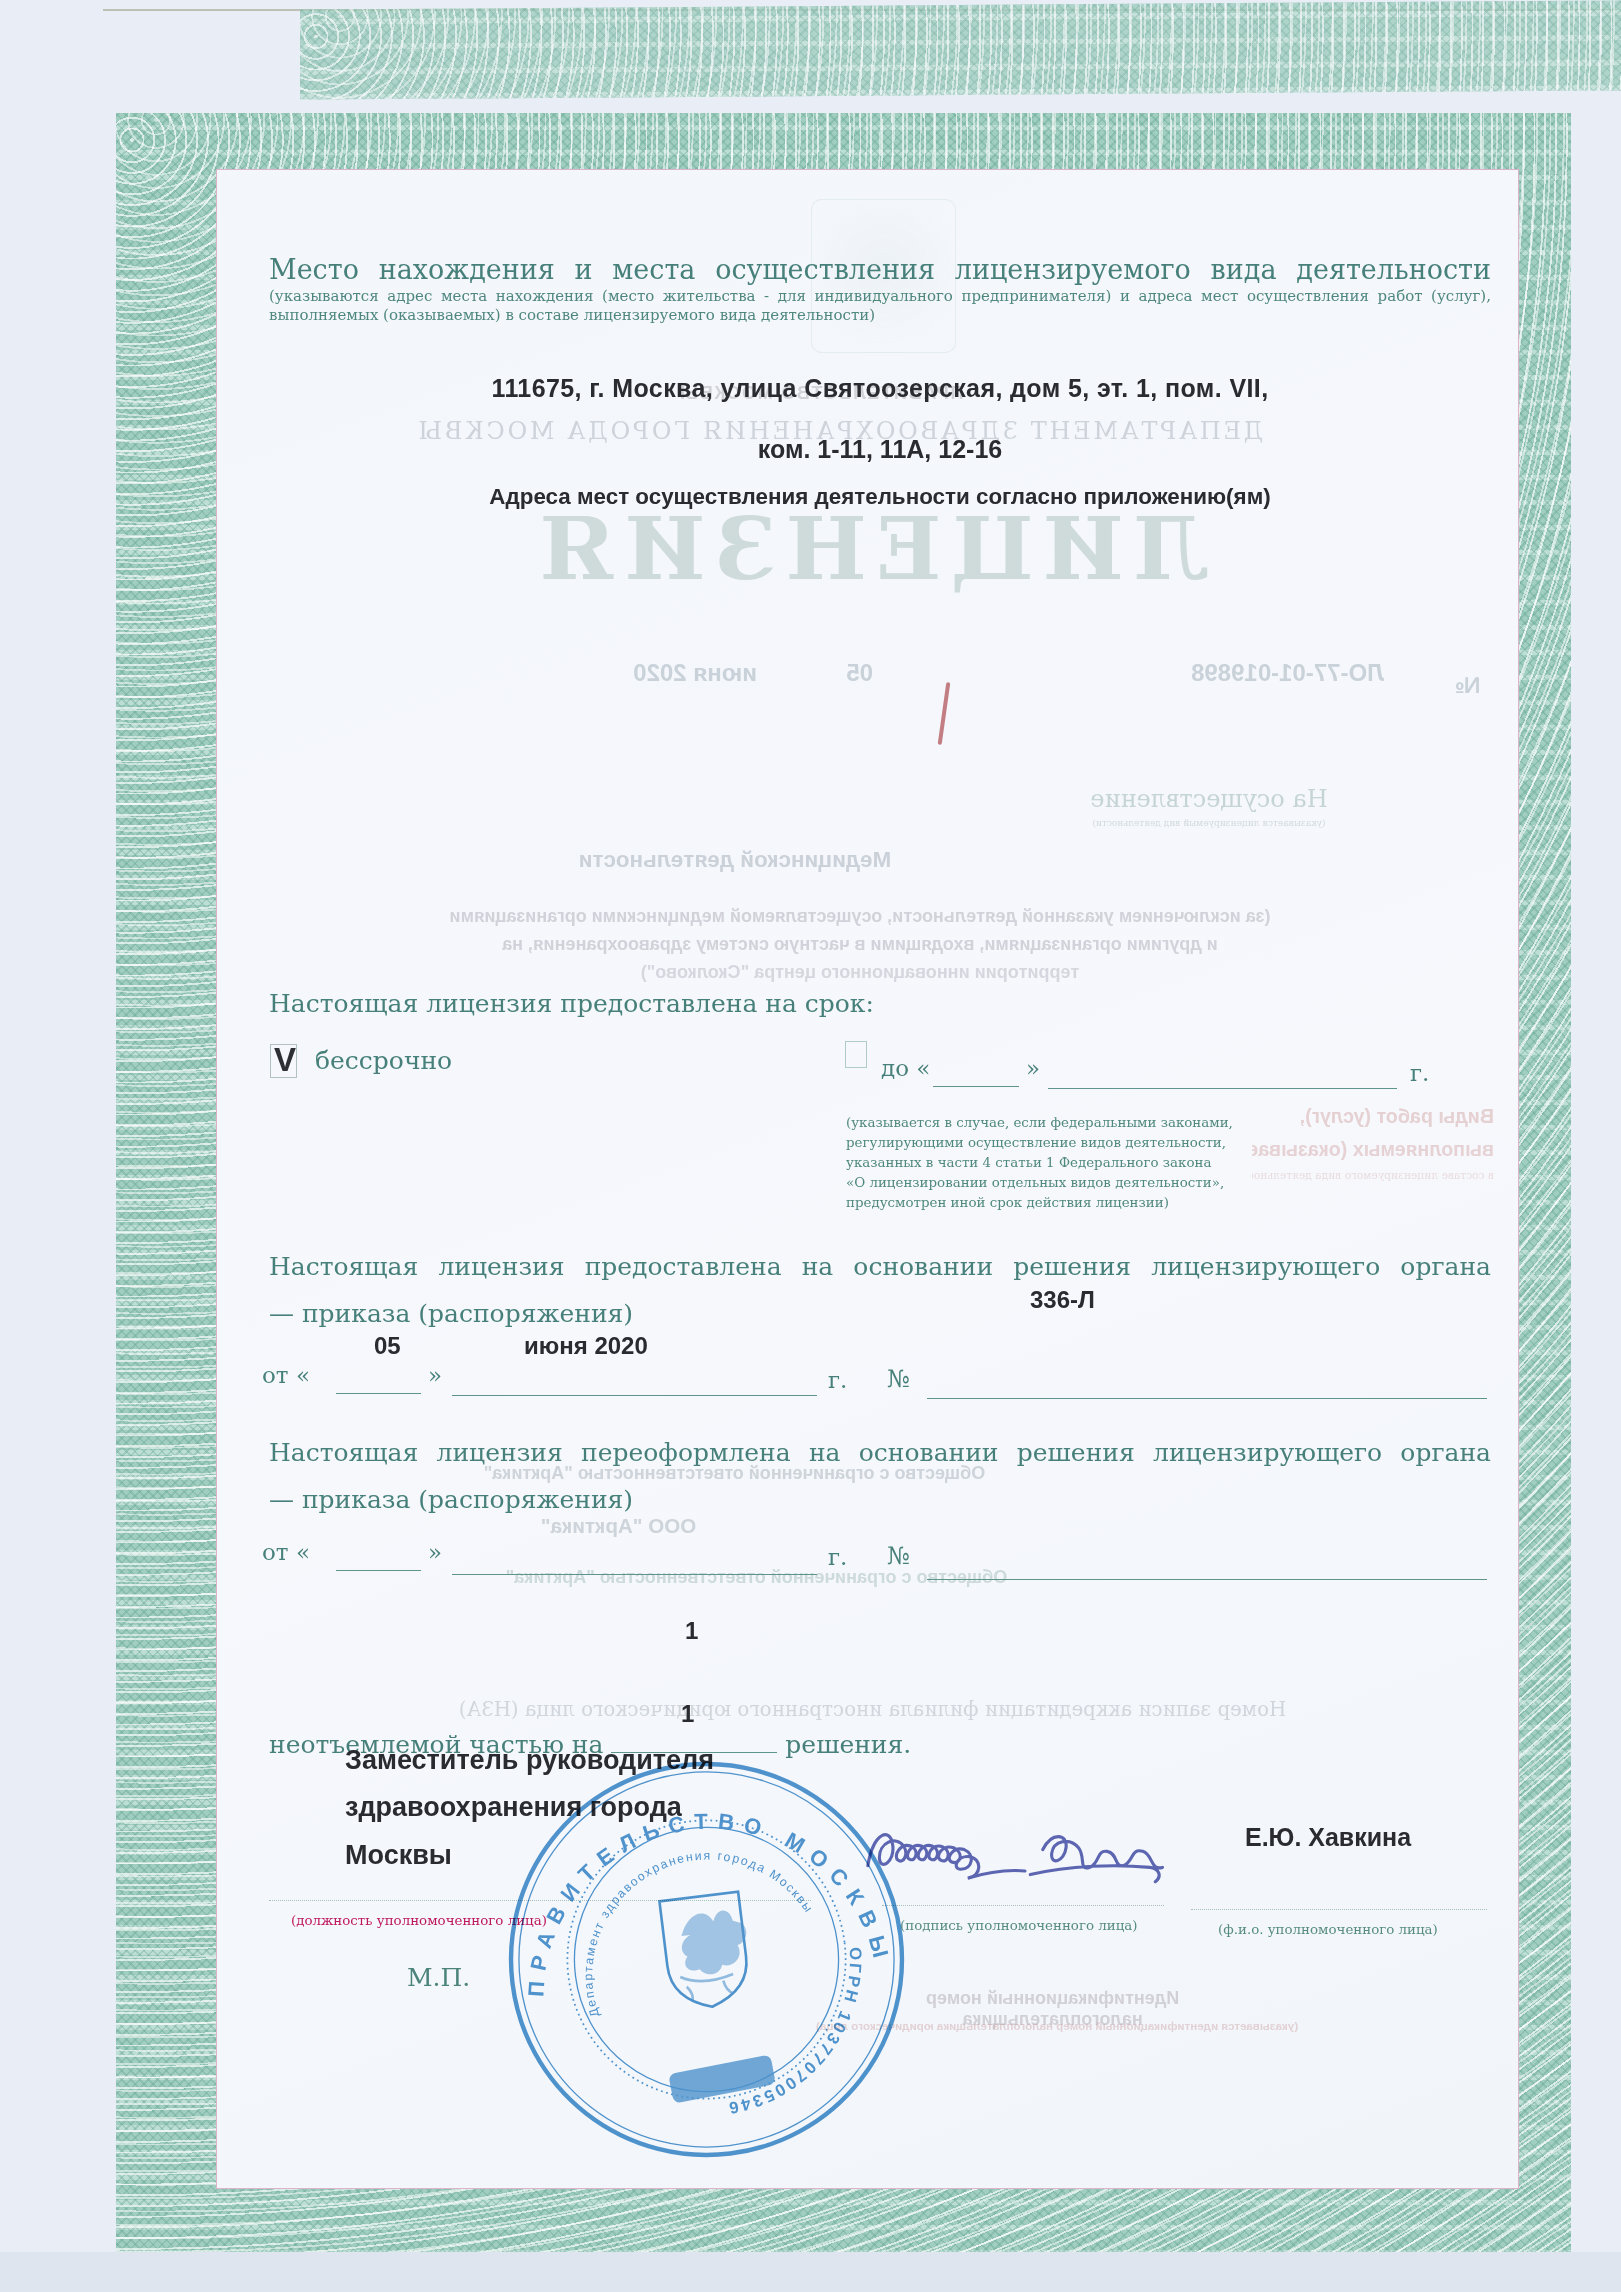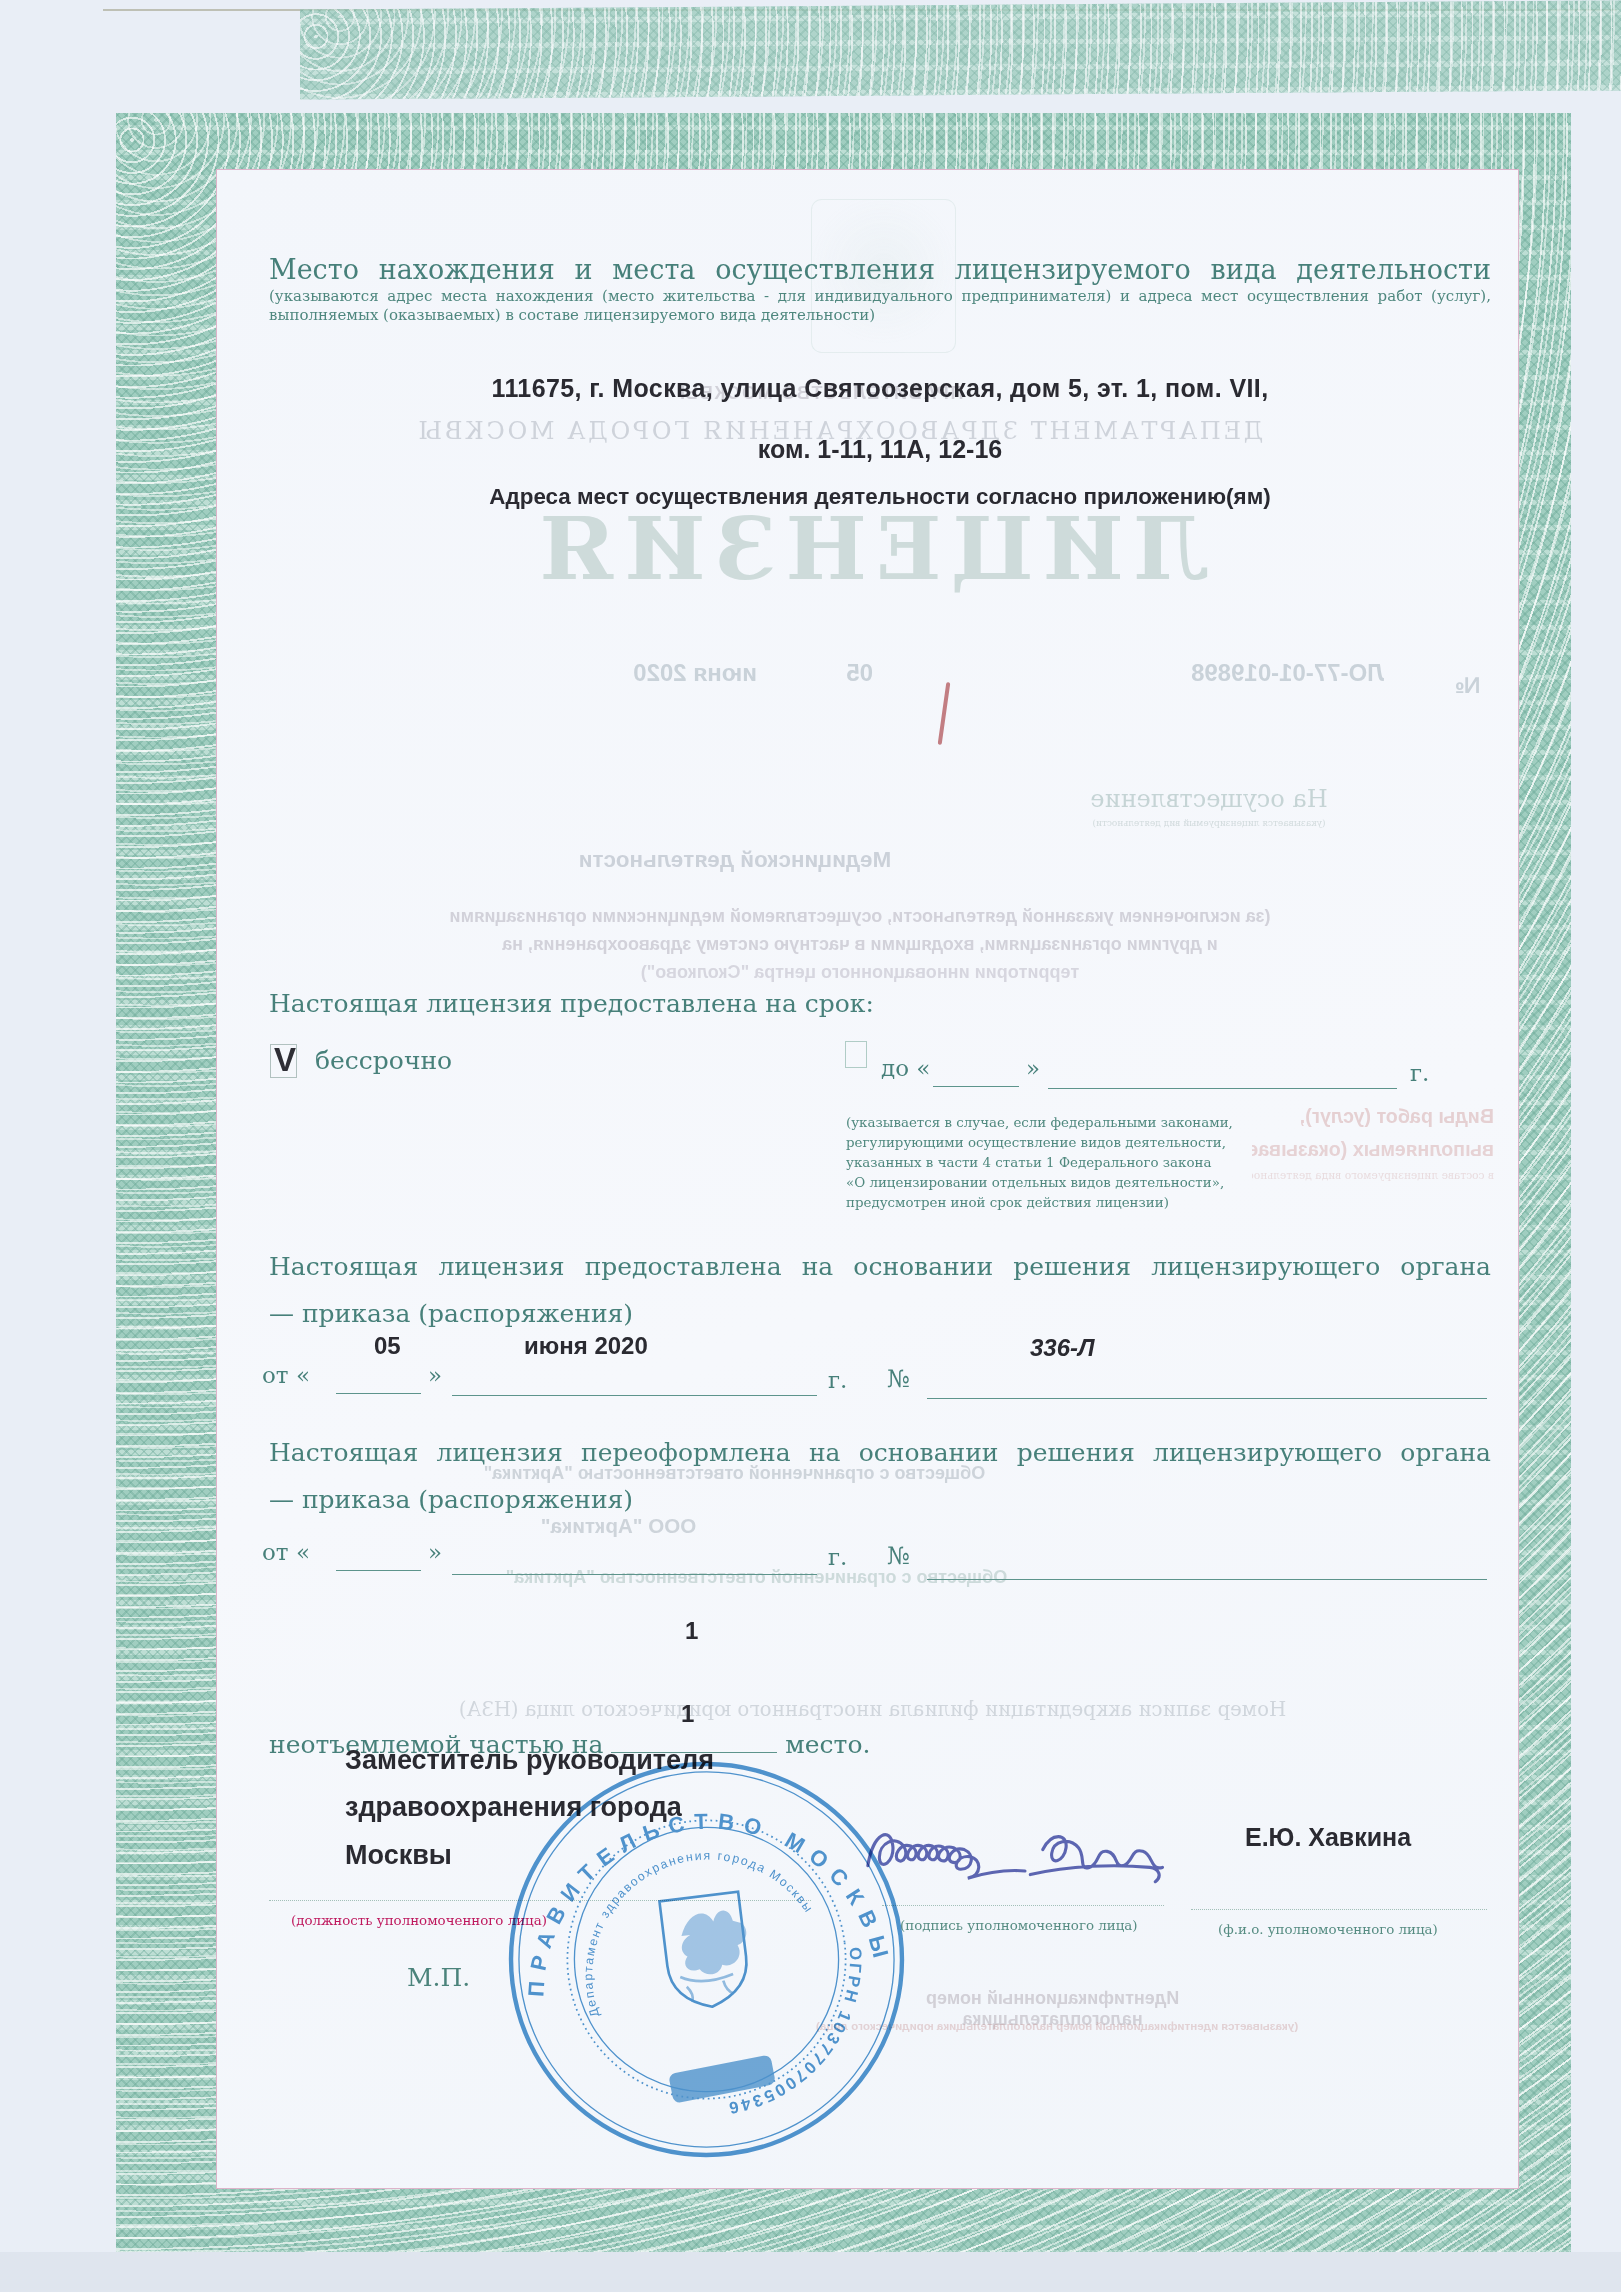--- a/index.html
+++ b/index.html
@@ -111,21 +111,21 @@
     <div class="bleedtxt" style="font-size:19.7px;color:rgba(205,148,148,.4);white-space:nowrap;">Виды работ (услуг),</div>
     <div class="bleedtxt" style="font-size:19.7px;color:rgba(205,148,148,.38);white-space:nowrap;">выполняемых (оказываемых)</div>
     <div style="font-size:10.7px;color:rgba(205,158,158,.32);white-space:nowrap;">в составе лицензируемого вида деятельности</div>
   </div>
 
   <div class="abs ser jline" style="left:269px;top:1252px;width:1222px;font-size:25px;">Настоящая лицензия предоставлена на основании решения лицензирующего органа</div>
   <div class="abs ser" style="left:269px;top:1299px;font-size:25px;">— приказа (распоряжения)</div>
 
   <div class="abs sansb" style="left:374px;top:1332px;font-size:24px;">05</div>
   <div class="abs sansb" style="left:524px;top:1332px;font-size:24px;">июня 2020</div>
-  <div class="abs sansb" style="left:1030px;top:1334px;font-size:24px;font-style:italic;">336-Л</div>
+  <div class="abs sansb" style="left:1030px;top:1286px;font-size:24px;">336-Л</div>
 
   <div class="abs ser" style="left:262px;top:1362px;font-size:23px;">от «</div>
   <div class="abs fline" style="left:336px;top:1392px;width:85px;"></div>
   <div class="abs ser" style="left:428px;top:1362px;font-size:23px;">»</div>
   <div class="abs fline" style="left:452px;top:1394px;width:365px;"></div>
   <div class="abs ser" style="left:828px;top:1367px;font-size:23px;">г.</div>
   <div class="abs ser" style="left:887px;top:1365px;font-size:24px;">№</div>
   <div class="abs fline" style="left:927px;top:1397px;width:560px;"></div>
 
   <div class="abs ser jline" style="left:269px;top:1438px;width:1222px;font-size:25px;">Настоящая лицензия переоформлена на основании решения лицензирующего органа</div>
@@ -145,21 +145,21 @@
 
   <div class="abs sansb" style="left:685px;top:1617px;font-size:24px;">1</div>
 
   <div class="abs mir" style="left:304px;top:1698px;width:1137px;font-size:19.7px;color:rgba(150,160,172,.38);
               font-family:'DejaVu Serif',serif;text-align:center;">Номер записи аккредитации филиала иностранного юридического лица (НЗА)</div>
 
   <div class="abs sansb" style="left:681px;top:1700px;font-size:24px;">1</div>
   <div class="abs ser" style="left:269px;top:1730px;font-size:25px;">
     <span>неотъемлемой частью на</span>
     <span class="fline" style="display:inline-block;width:166px;"></span>
-    <span>место.</span>
+    <span>решения.</span>
   </div>
 
   <div class="abs" style="left:345px;top:1737px;width:573px;line-height:1.75;">
     <div class="sansb" style="font-size:27px;">Заместитель руководителя</div>
     <div class="sansb" style="font-size:27px;">здравоохранения города</div>
     <div class="sansb" style="font-size:27px;">Москвы</div>
   </div>
 
   <div class="abs" style="left:855px;top:1796px;width:331px;height:100px;">
     <svg viewBox="0 0 370 112" width="331" height="100">

